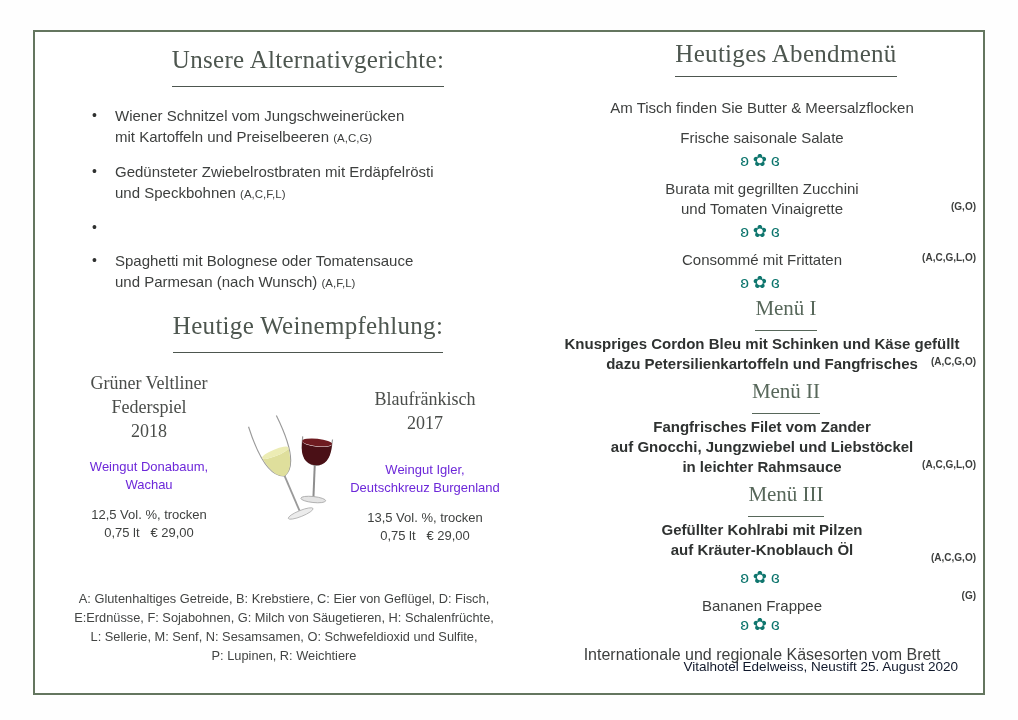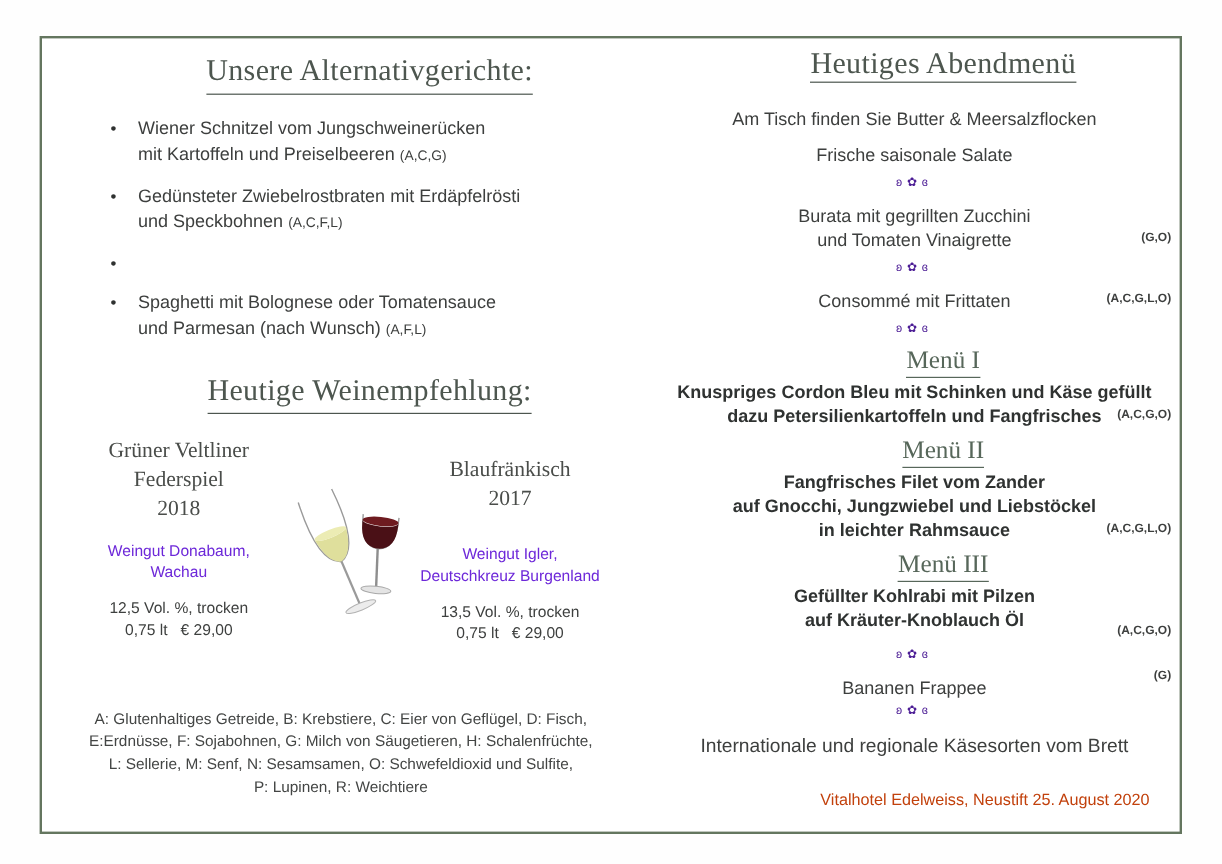--- a/index.html
+++ b/index.html
@@ -2,21 +2,21 @@
 <html><head>
 <meta charset="utf-8">
 <style>
   html,body{margin:0;padding:0;}
   body{background:#ffffff;font-family:"Liberation Sans",sans-serif;}
   #canvas{position:relative;width:1018px;height:720px;background:#fefefe;overflow:hidden;}
   .frame{position:absolute;left:33px;top:30px;width:948px;height:661px;border:2px solid #64765f;background:#fff;}
 
   
   .serif{font-family:"Liberation Serif","DejaVu Serif",serif;}
-  .underlined{display:inline-block;border-bottom:1.6px solid currentColor;padding-bottom:4px;margin-left:48px;}
+  .underlined{display:inline-block;border-bottom:1.6px solid currentColor;padding-bottom:12px;margin-left:48px;}
 
   
   .lc{position:absolute;left:58px;top:46px;width:452px;height:645px;color:#3d3f3e;}
   .sec-alt{position:absolute;top:0;left:0;right:0;text-align:center;}
   .sec-alt .title{font-size:25px;color:#4d564f;letter-spacing:.3px;}
   .alt-list{margin:18px 0 0 34px;text-align:left;font-size:15px;line-height:21px;}
   .alt-item{display:flex;gap:13px;margin-bottom:12px;}
   .alt-item .bullet{width:10px;color:#2f3130;font-size:14px;line-height:21px;}
   .alt-item .code, .code-inline{font-size:11.5px;color:#3d3f3e;}
 
@@ -32,27 +32,27 @@
 
   .sec-legend{position:absolute;top:543px;left:0;right:0;text-align:center;font-size:12.8px;line-height:19px;color:#434544;}
 
   
   .rc{position:absolute;left:548px;top:44px;width:428px;text-align:center;color:#3d3f3e;font-size:15px;line-height:20px;}
   .rc .title{font-size:25px;color:#4d564f;letter-spacing:.3px;}
   .rc .intro{margin:21px 0 0;}
   .rc .buffet{margin:11px 0 0;font-size:15.5px;font-weight:bold;color:#2f3231;}
   .rc .dish{position:relative;margin:10px 0 0;}
   .rc .dish .allergen{position:absolute;right:0;bottom:2px;font-size:10px;font-weight:bold;color:#3d3f3e;}
-  .orn{color:#4c1d95;font-size:10px;letter-spacing:4px;margin:4px 0 0;line-height:17px;}
+  .orn{color:#0f766e;font-size:17px;letter-spacing:4px;margin:4px 0 0;line-height:17px;}
   .menu-title{margin:7px 0 2px;}
   .menu-title .underlined{font-family:"Liberation Serif","DejaVu Serif",serif;font-size:21px;color:#57675a;border-bottom-width:1.4px;}
   .bold{font-weight:bold;color:#2f3231;}
   .cheese{margin:12px 0 0;font-size:16px;}
 
-  .footer{position:absolute;right:60px;top:659px;font-size:13.5px;color:#c2410c;}
+  .footer{position:absolute;right:60px;top:659px;font-size:13.5px;color:#0f172a;}
 </style>
 </head>
 <body>
 
 <div id="canvas">
   <div class="frame"></div>
 
   <div class="lc">
 
     <div class="sec-alt">

